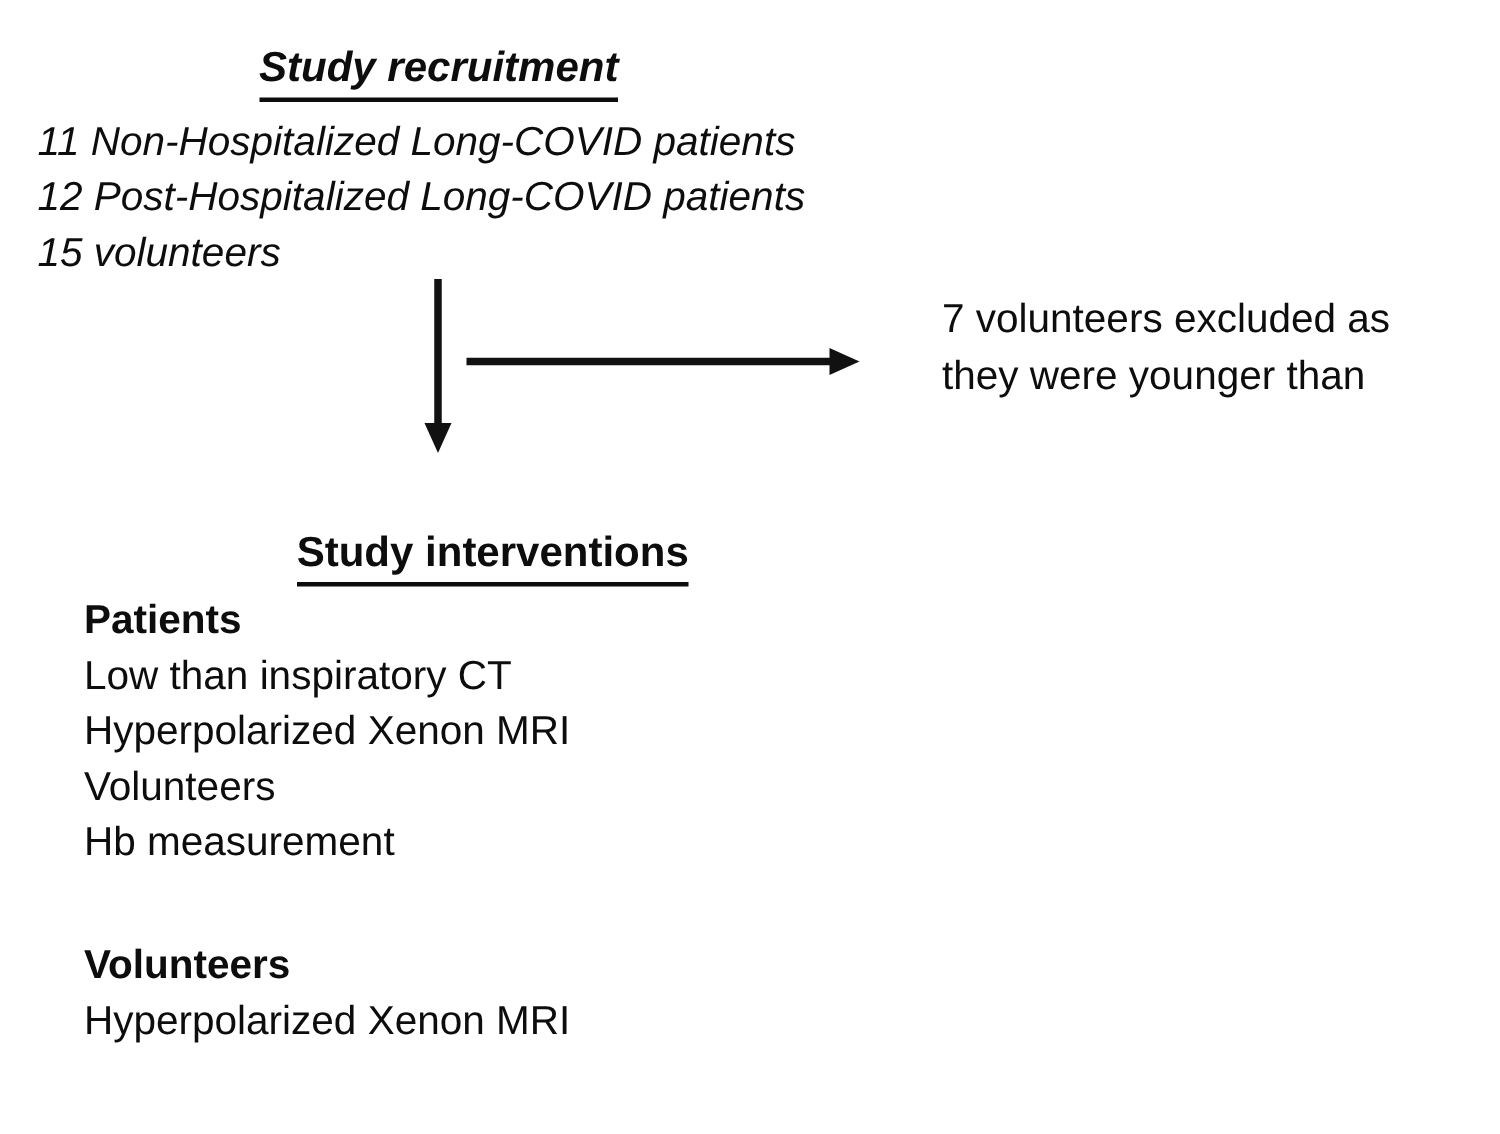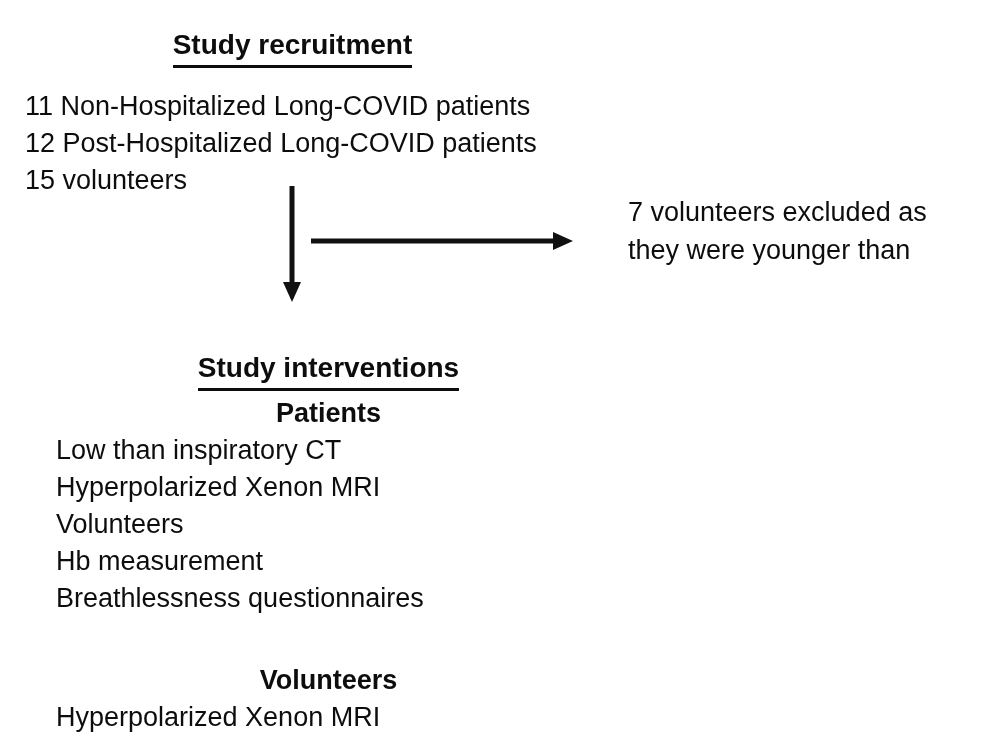--- a/index.html
+++ b/index.html
@@ -33,29 +33,28 @@
   .body-line {
     font-size: 27px;
     line-height: 37px;
     white-space: nowrap;
   }
   .bold-line {
     font-size: 27px;
     line-height: 37px;
     font-weight: bold;
     white-space: nowrap;
-    text-align: center;
   }
   .excl-line {
     font-size: 27px;
     line-height: 38px;
     white-space: nowrap;
   }
-  .recruitment-block { left: 25px; top: 26px; width: 535px; }
-  .recruitment-lines { margin-top: 20px; }
+  .recruitment-block { left: 25px; top: 26px; width: 535px; font-style: italic; }
+  .recruitment-lines { margin-top: 8px; }
   .exclusion-block { left: 628px; top: 193px; width: 370px; }
   .interventions-block { left: 56px; top: 333px; width: 545px; margin-top: 16px; }
   .interventions-lines { margin-top: 4px; }
   .volunteers-heading { margin-top: 45px; }
   .arrows-svg {
     position: absolute;
     left: 0;
     top: 0;
     pointer-events: none;
   }
@@ -95,19 +94,18 @@
   <div class="block interventions-block">
     <div class="heading-wrap">
       <span class="underline">Study interventions</span>
     </div>
     <div class="interventions-lines">
       <div class="bold-line">Patients</div>
       <div class="body-line">Low than inspiratory CT</div>
       <div class="body-line">Hyperpolarized Xenon MRI</div>
       <div class="body-line">Volunteers</div>
       <div class="body-line">Hb measurement</div>
-      <div class="body-line">Breathlessness questionnaires</div>
       <div class="bold-line volunteers-heading">Volunteers</div>
       <div class="body-line">Hyperpolarized Xenon MRI</div>
     </div>
   </div>
 
 </div>
 
 </body></html>

